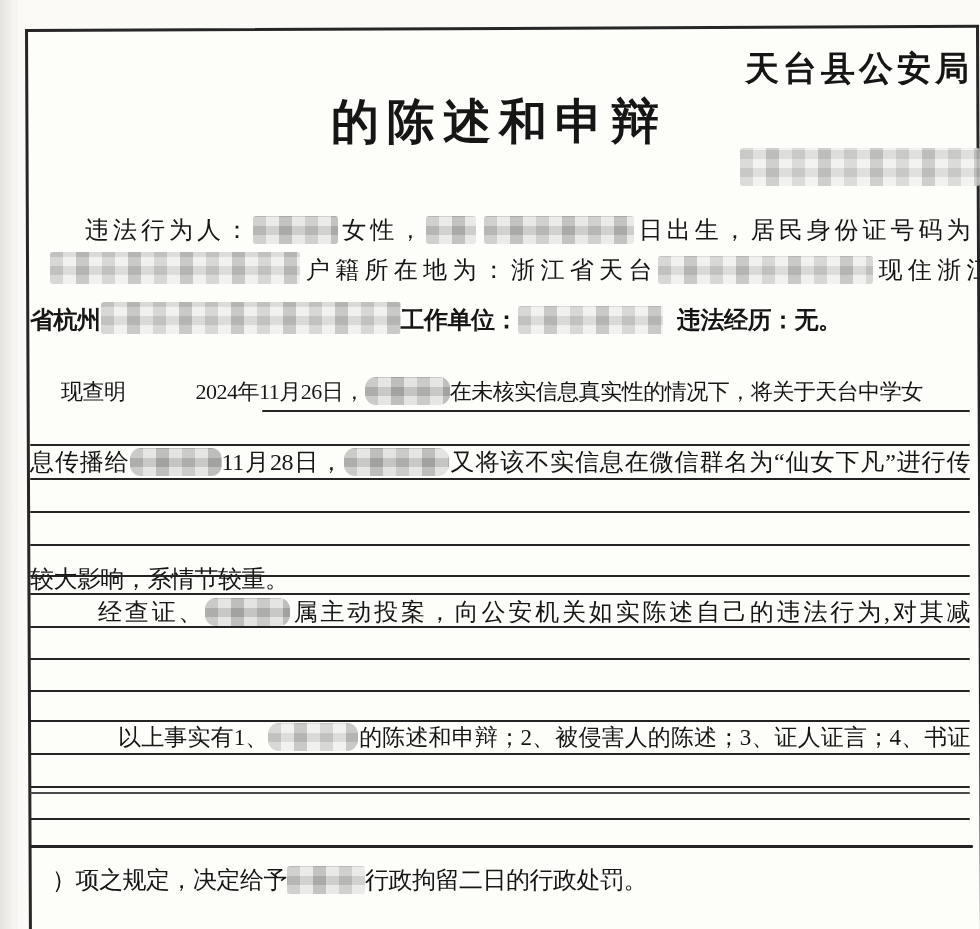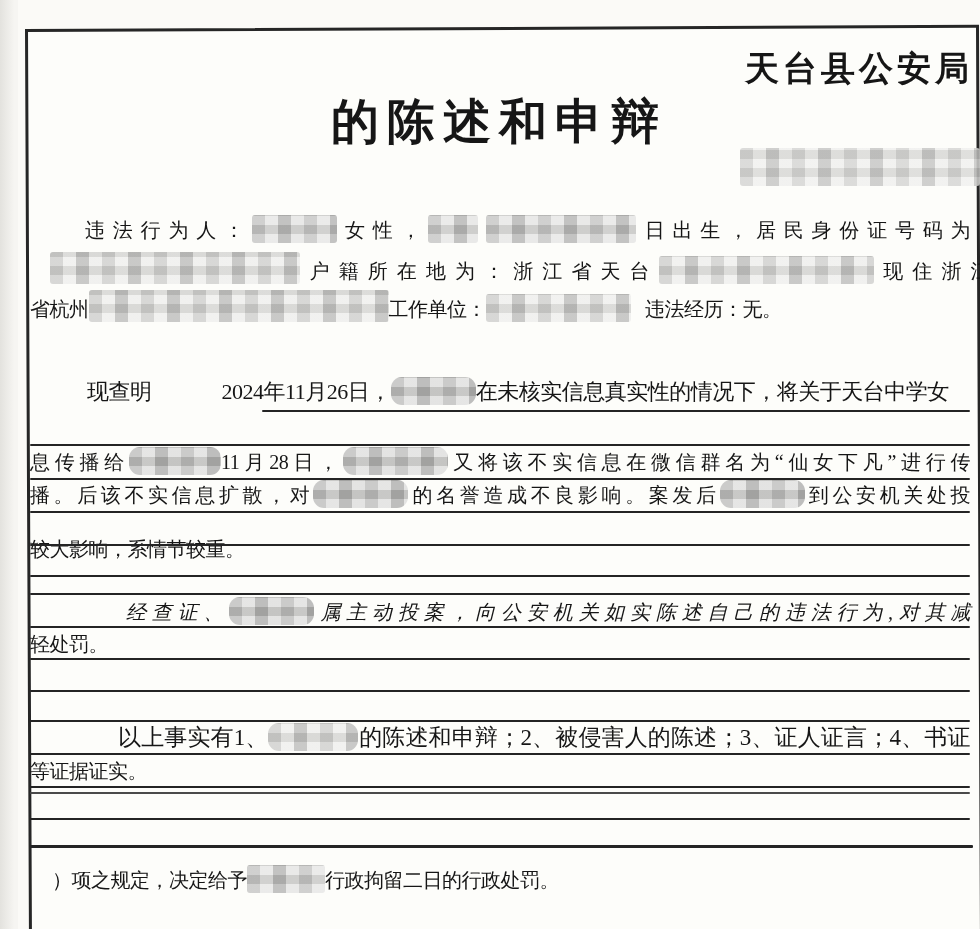--- a/index.html
+++ b/index.html
@@ -16,21 +16,21 @@
     border:3px solid #262626;background:#fdfdfa;
     transform:rotate(-0.25deg);transform-origin:top left;
   }
   .t1{position:absolute;left:25px;top:46px;width:948px;text-align:right;
     font-size:34px;font-weight:bold;letter-spacing:4px;}
   .t2{position:absolute;left:25px;top:90px;width:948px;text-align:center;
     font-size:48px;font-weight:bold;letter-spacing:8px;}
   .docno{position:absolute;left:531px;top:152px;font-size:27px;white-space:nowrap;}
   .ghost{opacity:.32;}
   .row{position:absolute;left:30px;width:940px;height:32px;line-height:32px;
-    font-size:20px;letter-spacing:-0.5px;white-space:nowrap;box-sizing:border-box;}
+    font-size:24px;letter-spacing:-0.5px;white-space:nowrap;box-sizing:border-box;}
   .j{text-align:justify;text-align-last:justify;}
   .rx{display:inline-block;height:28px;vertical-align:-6px;background-color:#d6d6d4;
     background-image:
       repeating-linear-gradient(90deg, rgba(0,0,0,.10) 0 13px, rgba(255,255,255,.12) 13px 26px, rgba(0,0,0,.16) 26px 39px, rgba(255,255,255,.06) 39px 52px),
       repeating-linear-gradient(0deg, rgba(255,255,255,.45) 0 9px, rgba(0,0,0,.05) 9px 18px);
     border-radius:3px;}
   .blob{border-radius:11px;background-color:#cbcbc9;}
   .light{background-color:#e3e3e0;}
   .rx-abs{position:absolute;z-index:6;opacity:.88;}
   .ul{position:absolute;height:2px;background:#242424;border-radius:1px;z-index:2;}
@@ -46,49 +46,40 @@
   <div class="t1">天台县公安局</div>
   <div class="t2">的陈述和申辩</div>
   <div class="rx light rx-abs" style="left:740px;top:148px;width:240px;height:38px;"></div>
 
   <div class="row j" style="top:214px;padding-left:55px;">
     <span>违法行为人：</span><span class="rx" style="width:85px"></span><span>女性，</span><span class="rx" style="width:50px"></span><span class="gap" style="width:8px"></span><span class="rx" style="width:150px"></span><span>日出生，居民身份证号码为</span>
   </div>
   <div class="row j" style="top:252px;margin-left:20px;">
     <span class="rx light" style="width:250px;height:32px;"></span><span>户籍所在地为：浙江省天台</span><span class="rx light" style="width:215px"></span><span>现住浙江</span>
   </div>
-  <div class="row" style="top:290px;">
+  <div class="row" style="top:302px;font-weight:bold;">
     <span>省杭州</span><span class="rx light" style="width:300px;height:32px;"></span><span>工作单位：</span><span class="rx light" style="width:145px"></span><span class="gap" style="width:14px"></span><span>违法经历：无。</span>
   </div>
 
-  <div class="row" style="top:376px;padding-left:57px;font-size:22px;">
+  <div class="row" style="top:376px;padding-left:31px;font-size:22px;">
     <span>现查明</span><span class="gap" style="width:70px"></span><span>2024年11月26日，</span><span class="rx blob" style="width:85px"></span><span>在未核实信息真实性的情况下，将关于天台中学女</span>
   </div>
   <div class="row j" style="top:446px;">
     <span>息传播给</span><span class="rx blob" style="width:92px"></span><span>11月28日，</span><span class="rx blob" style="width:105px"></span><span>又将该不实信息在微信群名为“仙女下凡”进行传</span>
   </div>
-  <div class="row j" style="top:479px;">
-    <span>播。后该不实信息扩散，对</span><span class="rx blob" style="width:95px"></span><span>的名誉造成不良影响。案发后</span><span class="rx blob" style="width:85px"></span><span>到公安机关处投</span>
-  </div>
-  <div class="row" style="top:533px;">
+  <div class="row" style="top:563px;">
     <span>较大影响，系情节较重。</span>
   </div>
 
-  <div class="row j" style="top:596px;padding-left:96px;font-style:italic;">
+  <div class="row j" style="top:596px;padding-left:68px;">
     <span>经查证、</span><span class="rx blob" style="width:85px"></span><span>属主动投案，向公安机关如实陈述自己的违法行为,对其减</span>
-  </div>
-  <div class="row" style="top:628px;">
-    <span>轻处罚。</span>
   </div>
 
   <div class="row j" style="top:722px;padding-left:88px;font-size:23px;">
     <span>以上事实有1、</span><span class="rx blob light" style="width:90px"></span><span>的陈述和申辩；2、被侵害人的陈述；3、证人证言；4、书证</span>
-  </div>
-  <div class="row" style="top:755px;">
-    <span>等证据证实。</span>
   </div>
 
   <div class="row" style="top:864px;margin-left:22px;">
     <span>）项之规定，决定给予</span><span class="rx" style="width:78px"></span><span>行政拘留二日的行政处罚。</span>
   </div>
 
   <div class="ul" style="top:410px;left:262px;width:708px;"></div>
   <div class="ul" style="top:444px;left:30px;width:940px;"></div>
   <div class="ul" style="top:478px;left:30px;width:940px;"></div>
   <div class="ul" style="top:511px;left:30px;width:940px;"></div>

